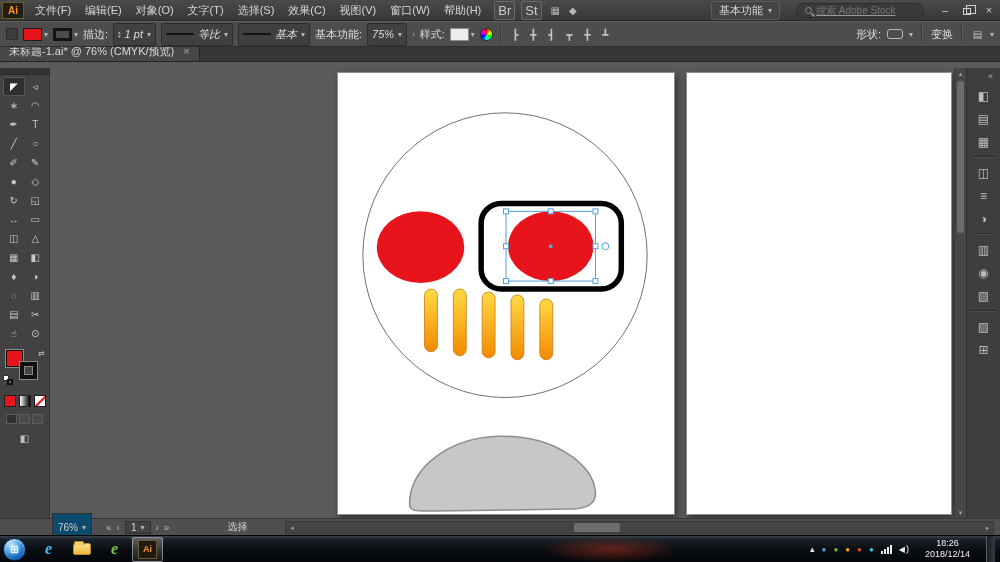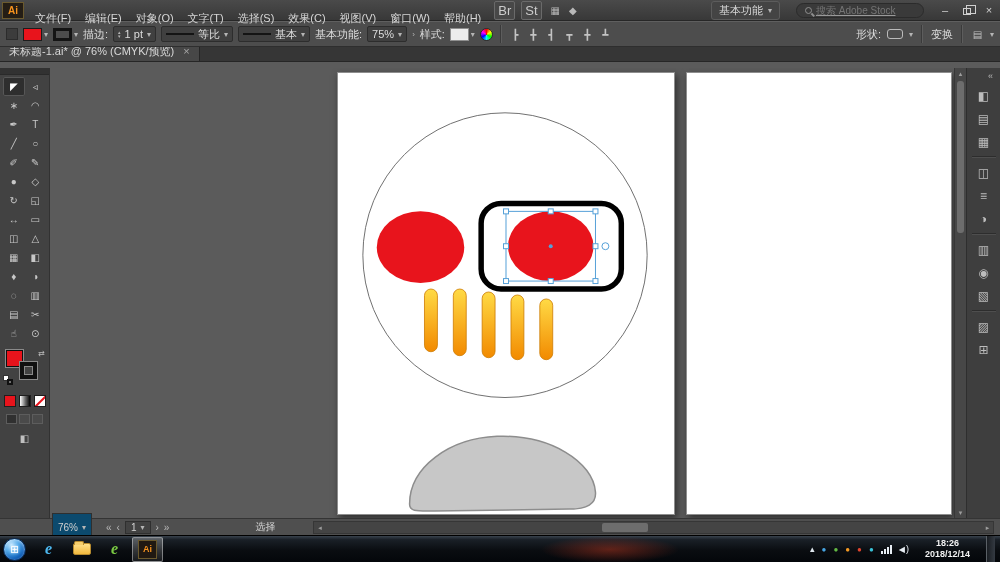--- a/index.html
+++ b/index.html
@@ -6,21 +6,21 @@
   *{margin:0;padding:0;box-sizing:border-box;}
   html,body{width:1000px;height:562px;overflow:hidden;background:#5b5b5b;
     font-family:"Liberation Sans","DejaVu Sans",sans-serif;}
   .app{position:absolute;inset:0;}
 
   
   .menu-bar{position:absolute;top:0;left:0;right:0;height:21px;display:flex;align-items:center;
     background:linear-gradient(#4a4a4a,#383838);border-bottom:1px solid #272727;color:#d6d6d6;font-size:11px;z-index:6;}
   .app-badge{width:22px;height:17px;margin:0 4px 0 2px;background:#241d15;border:1px solid #6b5a2e;
     color:#f7931e;font-weight:bold;font-size:10px;display:flex;align-items:center;justify-content:center;}
-  .menu-item{padding:8px 7px;height:21px;line-height:21px;cursor:default;white-space:nowrap;}
+  .menu-item{padding:0 7px;height:21px;line-height:21px;cursor:default;white-space:nowrap;}
   .quick-btn{border:1px solid #6a6a6a;background:#484848;font-size:13px;padding:1px 3px;margin-left:6px;color:#ccc;border-radius:2px;}
   .mb-icon{margin-left:9px;color:#b8b8b8;font-size:10px;}
   .mb-right{margin-left:auto;display:flex;align-items:center;}
   .workspace-switch{display:flex;align-items:center;gap:5px;padding:1px 7px;margin-right:6px;
     border:1px solid #5c5c5c;border-radius:3px;background:#444;}
   .chev{font-size:8px;color:#b5b5b5;}
   .search-box{display:flex;align-items:center;gap:4px;margin:0 10px;padding:2px 8px;width:128px;height:15px;
     background:#3a3a3a;border:1px solid #2b2b2b;border-radius:8px;}
   .mag{width:7px;height:7px;border:1.5px solid #8f8f8f;border-radius:50%;position:relative;flex:none;}
   .mag::after{content:"";position:absolute;width:4px;height:1.5px;background:#8f8f8f;transform:rotate(45deg);left:5px;top:6px;}
@@ -31,21 +31,21 @@
 
   
   .control-bar{position:absolute;top:21px;left:0;right:0;height:26px;display:flex;align-items:center;gap:5px;
     padding:0 6px;background:#4d4d4d;border-top:1px solid #5f5f5f;border-bottom:1px solid #2e2e2e;
     color:#dcdcdc;font-size:11px;z-index:5;white-space:nowrap;}
   .obj-icon{width:12px;height:12px;border:1px solid #2c2c2c;background:#3c3c3c;flex:none;}
   .swatch-well{display:flex;align-items:center;gap:2px;}
   .fill-chip{width:19px;height:13px;background:var(--red);border:1px solid #1c1c1c;}
   .stroke-chip{width:19px;height:13px;border:3px solid #141414;background:#4d4d4d;}
   .cb-box{display:flex;align-items:center;gap:4px;background:#404040;border:1px solid #2d2d2d;border-radius:2px;
-    padding:0 4px;height:16px;}
+    padding:0 4px;height:23px;font-style:italic;}
   .stepper{display:inline-flex;flex-direction:column;font-size:5px;line-height:4px;color:#b5b5b5;}
   .line-preview{display:inline-block;width:28px;height:2px;background:#141414;}
   .cb-sep{width:0;height:18px;border-left:1px solid #3a3a3a;border-right:1px solid #5d5d5d;margin:0 2px;}
   .align-glyph{font-size:10px;color:#c3c3c3;width:13px;text-align:center;}
   .recolor-icon{width:13px;height:13px;border-radius:50%;
     background:conic-gradient(#f00,#ff0,#0f0,#0ff,#00f,#f0f,#f00);border:1px solid #2c2c2c;}
   .style-chip{width:19px;height:13px;background:#ececec;border:1px solid #8f8f8f;}
   .shape-chip{width:16px;height:10px;border:1px solid #bbb;border-radius:3px;background:transparent;}
   .cb-right{margin-left:auto;display:flex;align-items:center;gap:6px;}
 
@@ -102,21 +102,21 @@
     font-size:12px;margin:1px 0;border-radius:3px;}
   .strip-sep{width:24px;height:0;border-top:1px solid #2d2d2d;border-bottom:1px solid #4e4e4e;margin:3px 0;}
 
   
   .status-bar{position:absolute;left:0;right:0;bottom:27px;height:17px;background:#4f4f4f;border-top:1px solid #343434;
     display:flex;align-items:center;font-size:10px;color:#cfcfcf;z-index:5;}
   .zoom-box{display:flex;align-items:center;gap:4px;background:#0c4a6e;border:1px solid #2f2f2f;
     padding:0 5px;height:29px;margin-left:52px;}
   .nav{display:flex;align-items:center;gap:5px;margin-left:14px;color:#b9b9b9;}
   .abox{display:flex;align-items:center;gap:4px;background:#424242;border:1px solid #2f2f2f;padding:0 5px;height:13px;color:#d4d4d4;}
-  .status-text{margin-left:86px;color:#d6d6d6;}
+  .status-text{margin-left:58px;color:#d6d6d6;}
   .hscroll{flex:1;height:13px;margin:0 6px 0 38px;background:#444;border:1px solid #363636;position:relative;}
   .hs-arrow{position:absolute;top:0;width:11px;height:11px;text-align:center;color:#9d9d9d;font-size:7px;line-height:11px;}
   .hs-arrow.left{left:0;} .hs-arrow.right{right:0;}
   .hthumb{position:absolute;top:1px;height:9px;left:288px;width:46px;background:#6d6d6d;border-radius:2px;}
 
   
   .taskbar{position:absolute;left:0;right:0;bottom:0;height:27px;display:flex;align-items:center;z-index:10;
     background:linear-gradient(#39424d 0%,#1a2027 14%,#0a0d11 55%,#04060a 100%);border-top:1px solid #000;}
   .taskbar-glow{position:absolute;left:540px;top:0;width:140px;height:27px;pointer-events:none;
     background:radial-gradient(ellipse at center,rgba(255,70,35,.35),transparent 70%);}
@@ -136,21 +136,21 @@
   .tray{margin-left:auto;display:flex;align-items:center;gap:7px;padding-right:5px;}
   .tray-glyph{font-size:8px;line-height:25px;}
   .t-chev{color:#dfe7ee;font-size:9px;}
   .t-blue{color:#46a3e0;} .t-green{color:#63b945;} .t-orange{color:#f59a23;} .t-red{color:#e0442e;} .t-cyan{color:#39c2d7;}
   .net{display:inline-flex;align-items:flex-end;gap:1px;height:10px;}
   .net i{display:block;width:2px;background:#e8eef4;}
   .net i:nth-child(1){height:3px;} .net i:nth-child(2){height:5px;} .net i:nth-child(3){height:7px;} .net i:nth-child(4){height:9px;}
   .vol{color:#e8eef4;font-size:8px;}
   .vol::after{content:")";margin-left:1px;font-size:9px;}
   .clock{display:flex;flex-direction:column;align-items:center;justify-content:flex-end;color:#f2f2f2;
-    font-size:9px;line-height:11px;padding:0 9px;font-weight:bold;}
+    font-size:9px;line-height:11px;padding:0 9px;}
   .show-desktop{width:9px;height:27px;border-left:1px solid #5a6066;background:linear-gradient(90deg,#1a1e23,#343a42);}
 </style>
 </head>
 <body>
 
 <div class="app">
 
   <header class="menu-bar">
     <div class="app-badge">Ai</div>
     <div class="menu-item">文件(F)</div>

